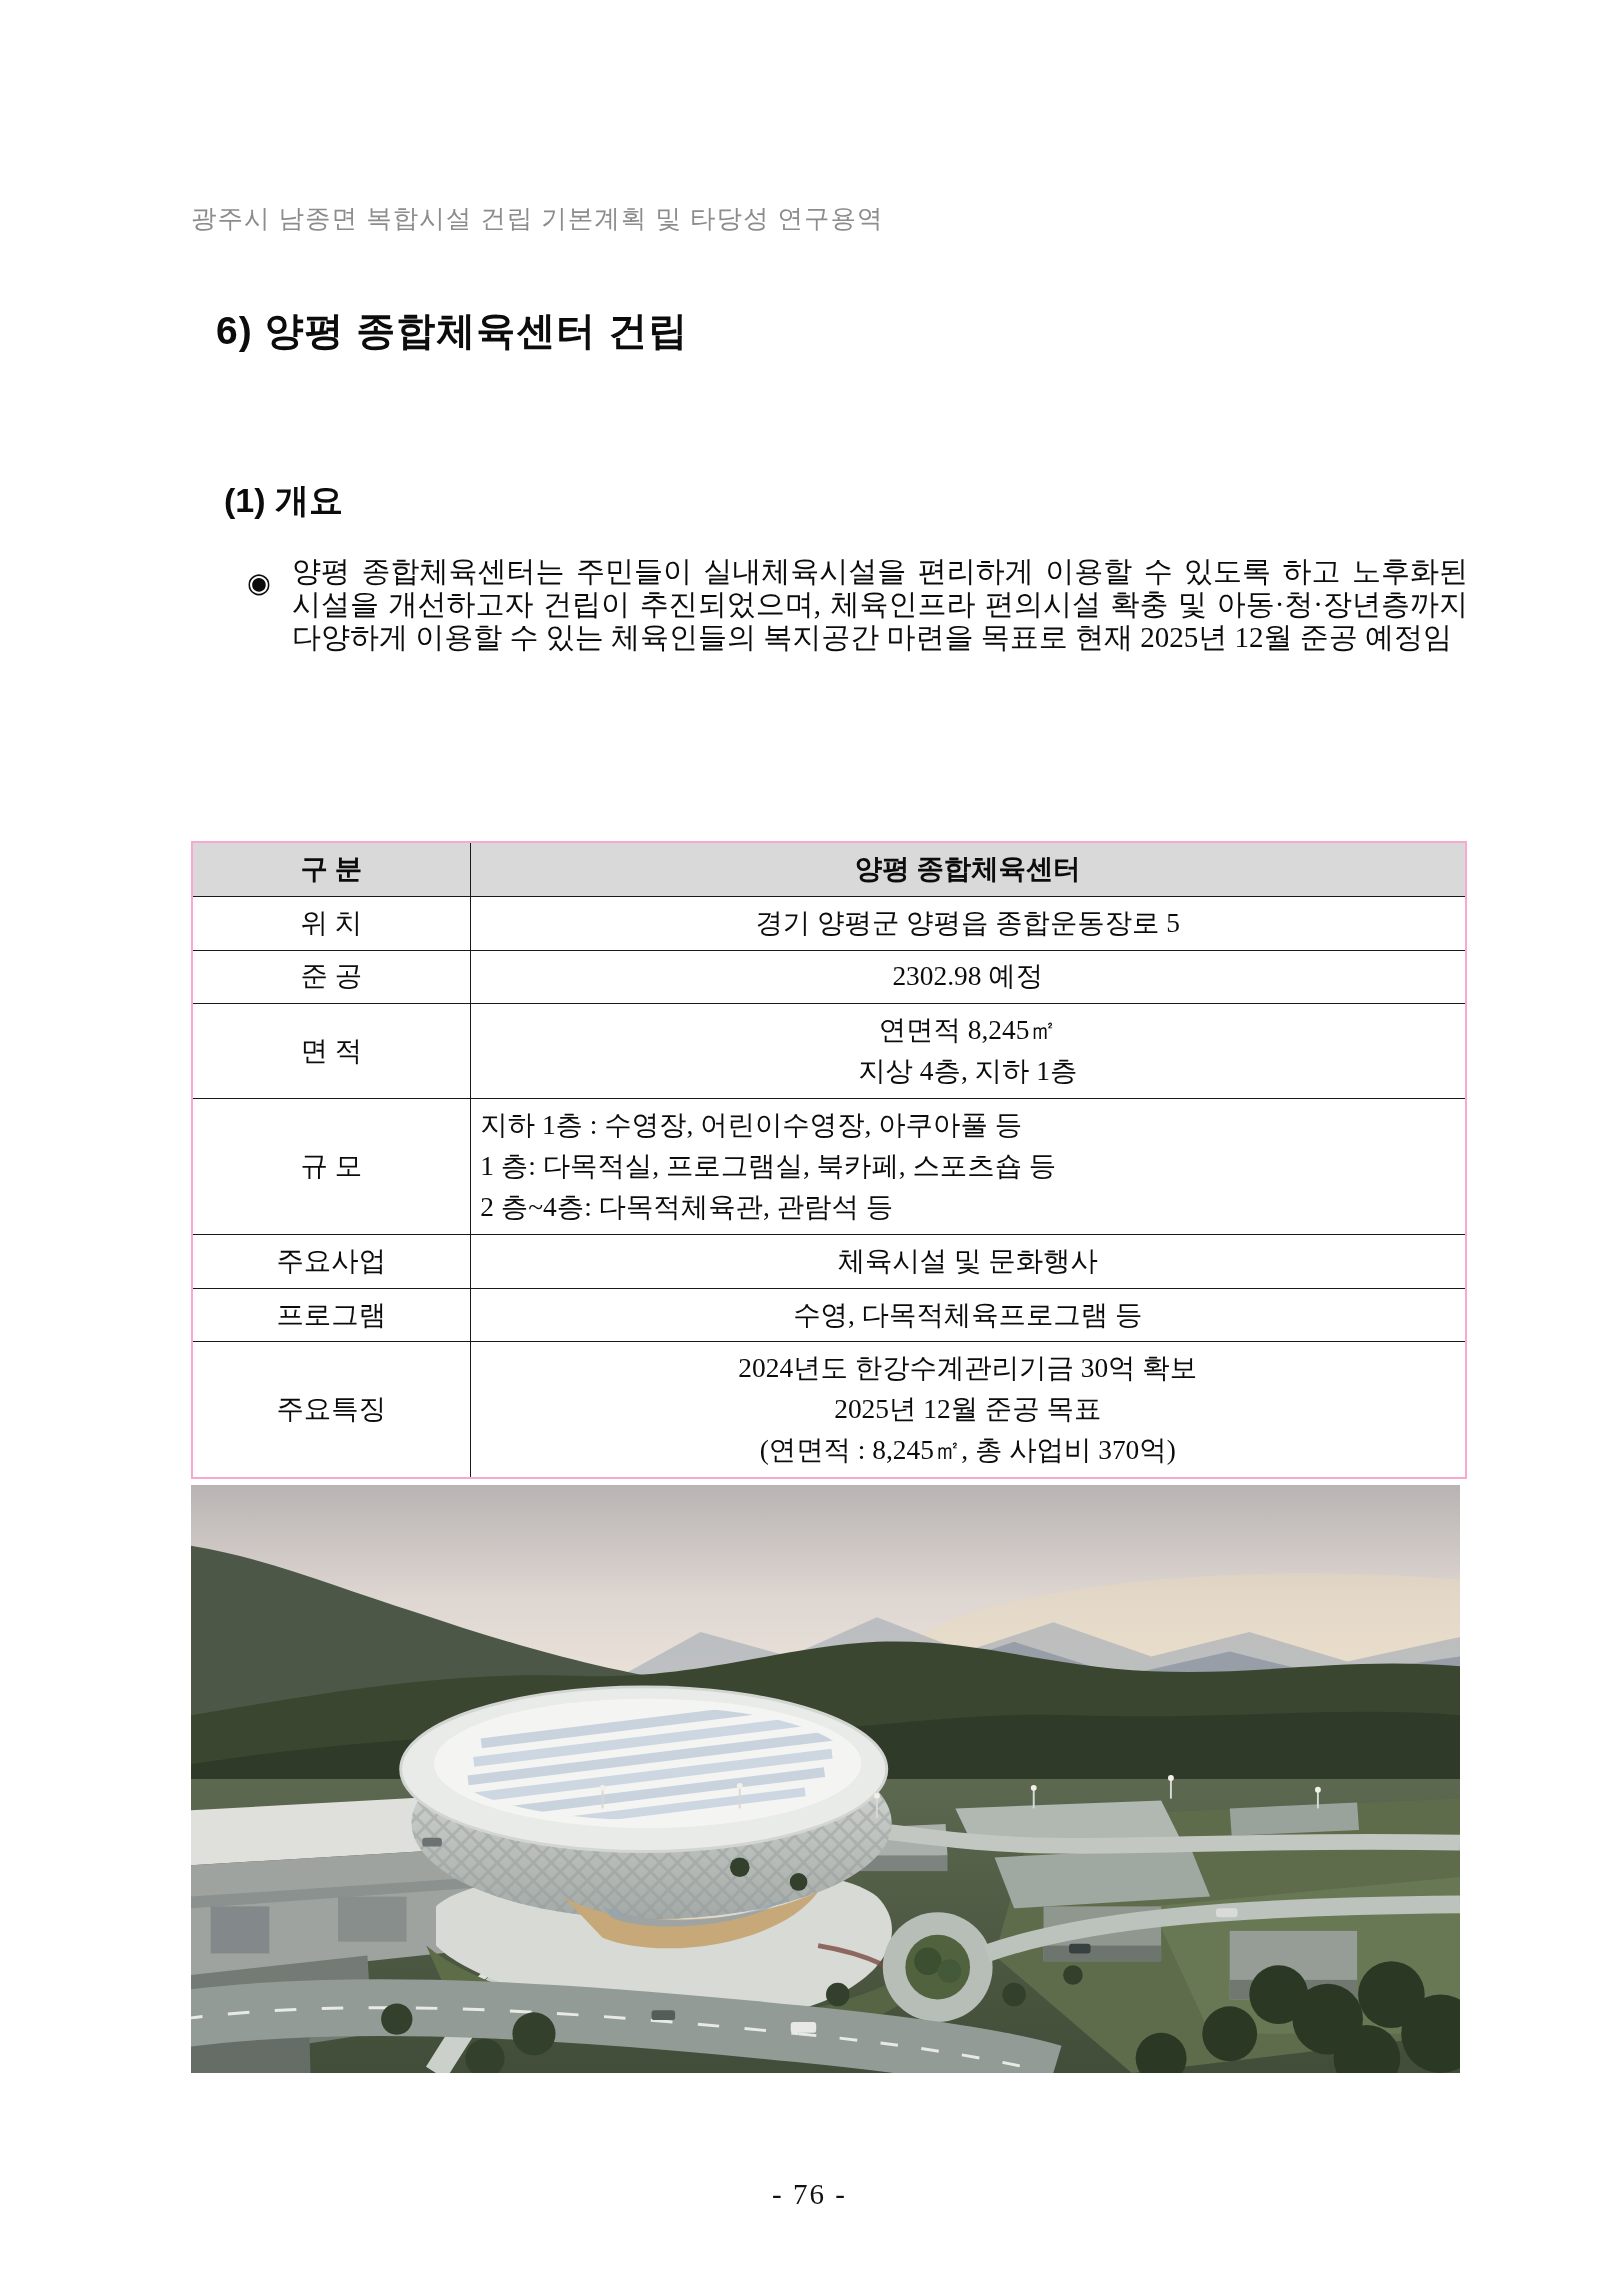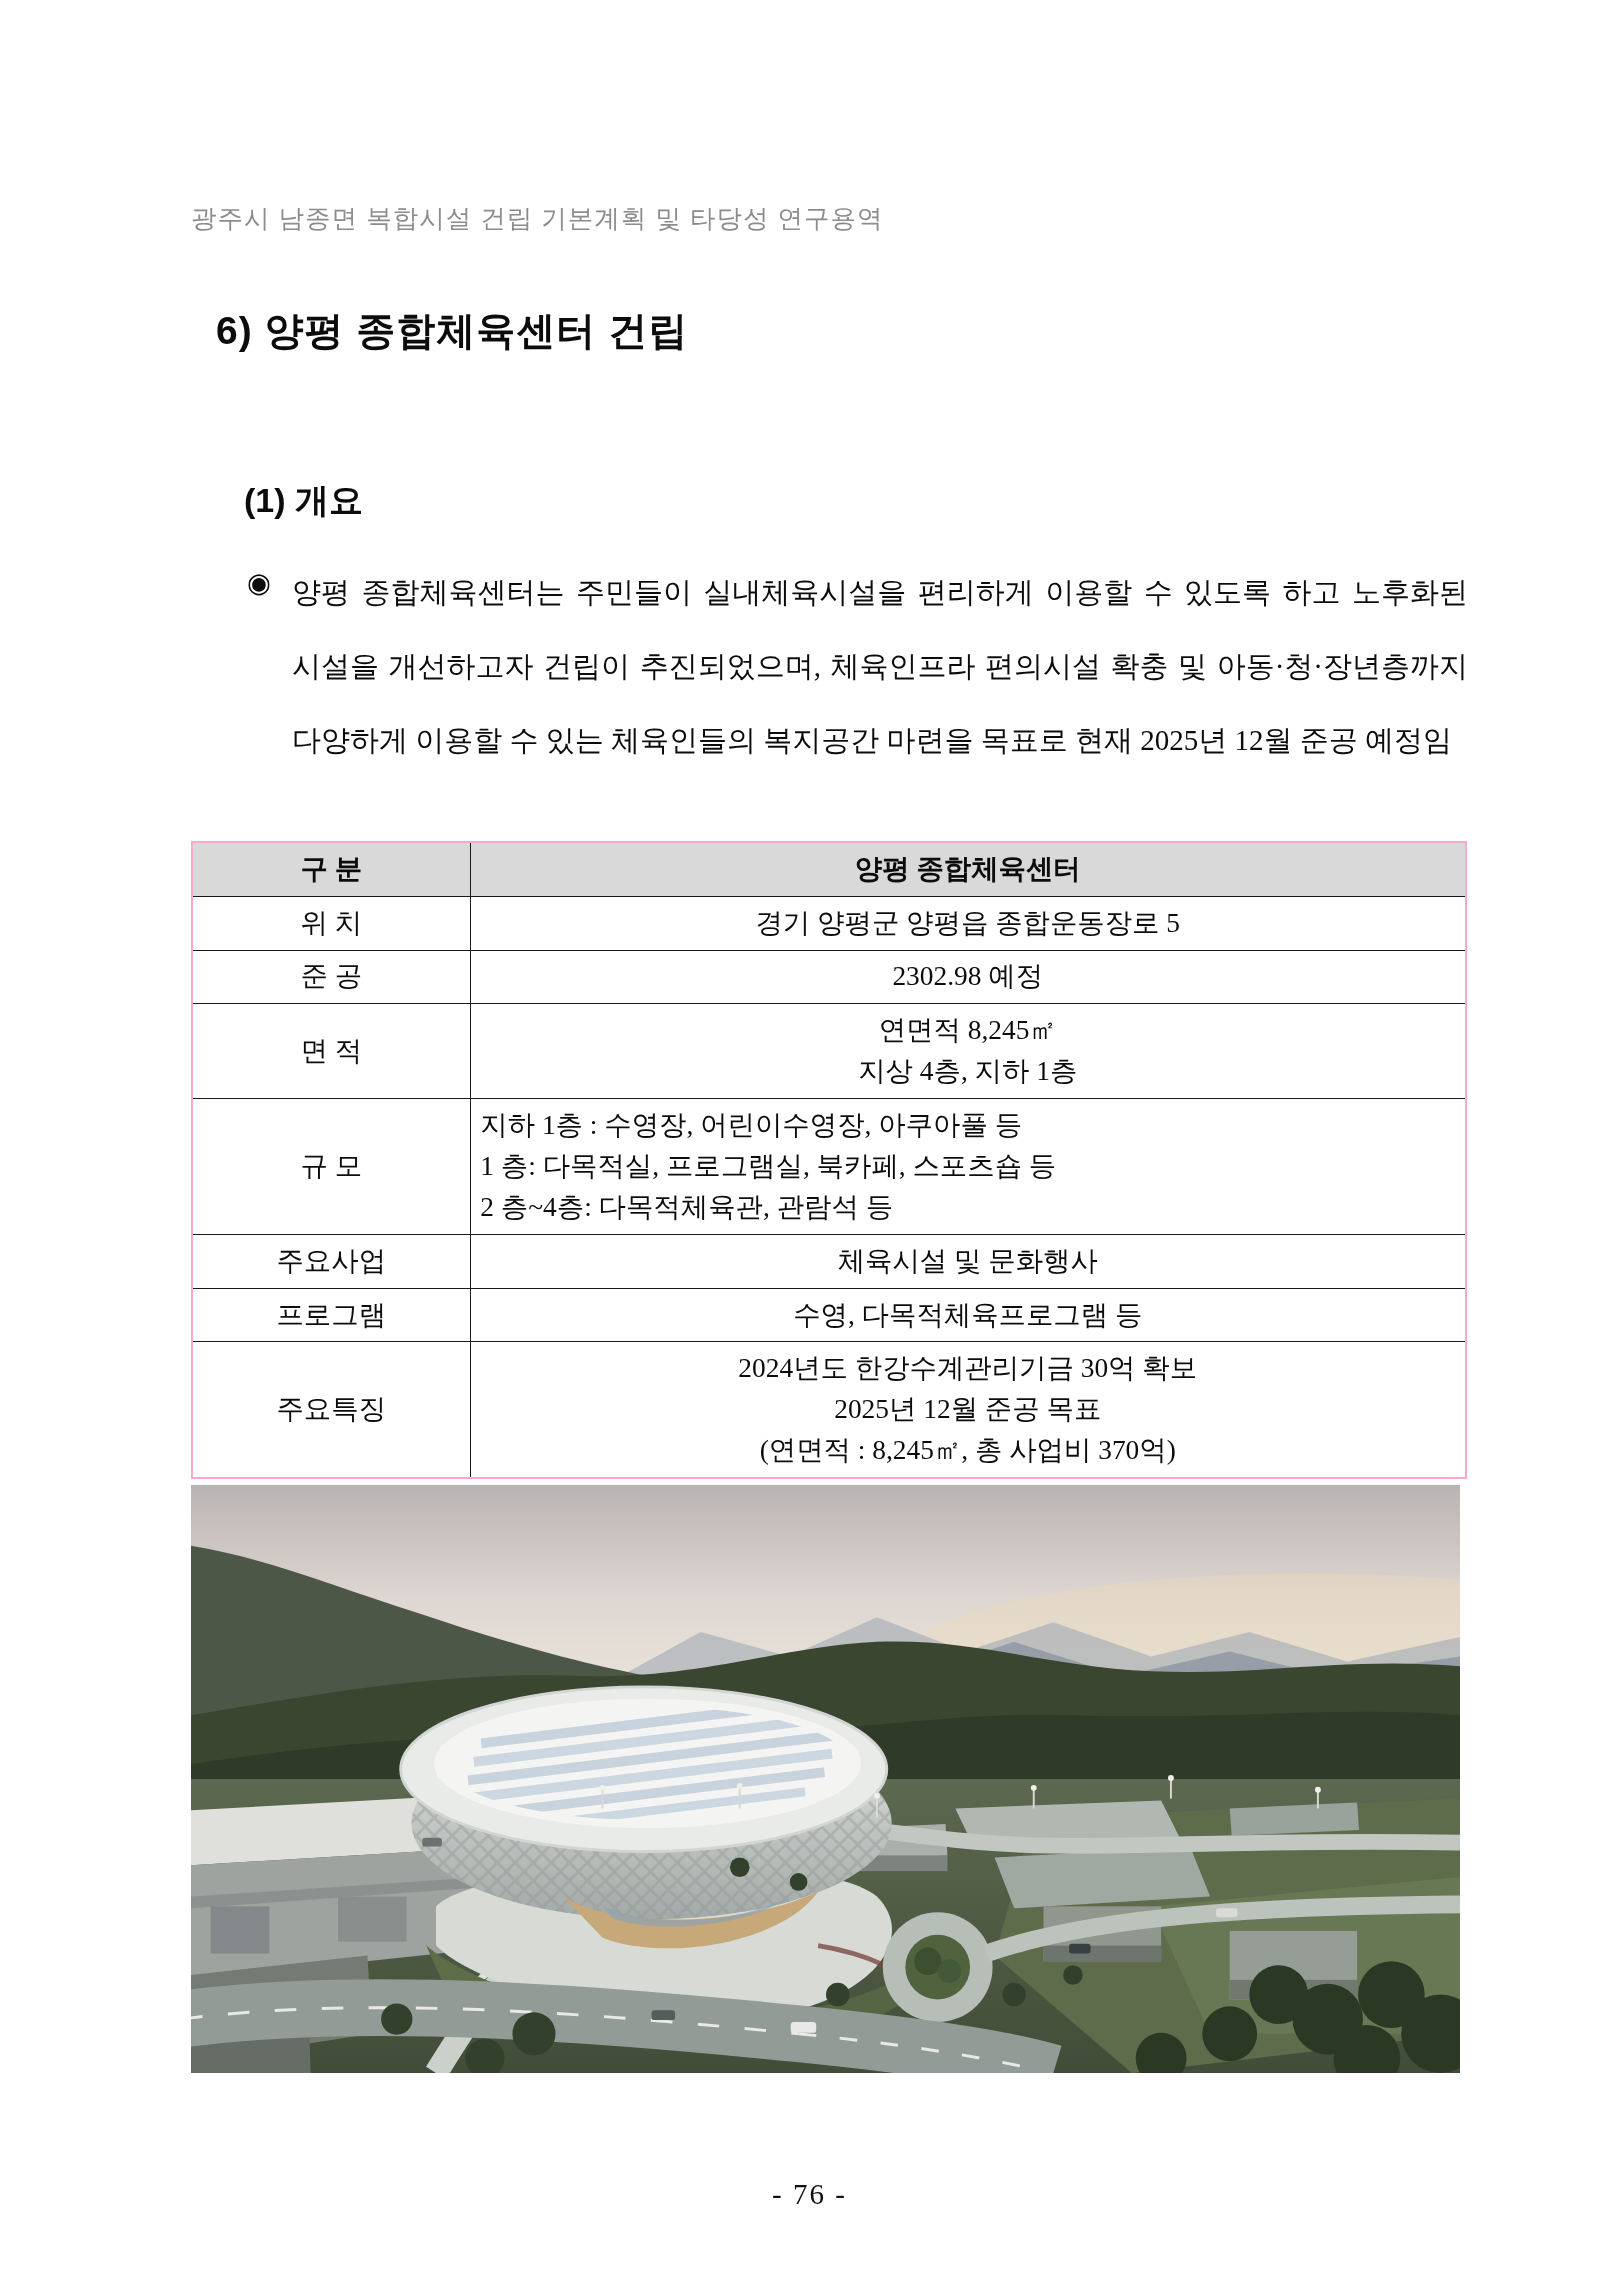--- a/index.html
+++ b/index.html
@@ -15,33 +15,33 @@
     position:absolute;left:191px;top:201px;
     font-family:"Liberation Sans","DejaVu Sans",sans-serif;
     font-size:25.5px;color:#8c8c8c;letter-spacing:1px;white-space:nowrap;
   }
   .h1{
     position:absolute;left:216px;top:304px;
     font-family:"Liberation Sans","DejaVu Sans",sans-serif;
     font-size:39px;font-weight:bold;color:#0c0c0c;letter-spacing:1px;white-space:nowrap;
   }
   .h2{
-    position:absolute;left:244px;top:478px;
+    position:absolute;left:224px;top:478px;
     font-family:"Liberation Sans","DejaVu Sans",sans-serif;
     font-size:34px;font-weight:bold;color:#0c0c0c;white-space:nowrap;
   }
   .para{
     position:absolute;left:247px;top:555px;width:1221px;
     display:flex;align-items:flex-start;
   }
   .para .bullet{
     flex:0 0 45px;font-size:27.4px;line-height:57px;color:#0c0c0c;
   }
   .para .ptext{
-    flex:1 1 auto;font-size:29px;line-height:74px;color:#0c0c0c;
+    flex:1 1 auto;font-size:29px;line-height:33px;color:#0c0c0c;
     text-align:justify;word-break:keep-all;
   }
   table.spec{
     position:absolute;left:191px;top:841px;width:1276px;
     border-collapse:collapse;table-layout:fixed;
     font-size:27.4px;color:#0c0c0c;
   }
   table.spec th,table.spec td{
     border:1px solid #1a1a1a;
     padding:5.9px 9.8px;line-height:41px;vertical-align:middle;

